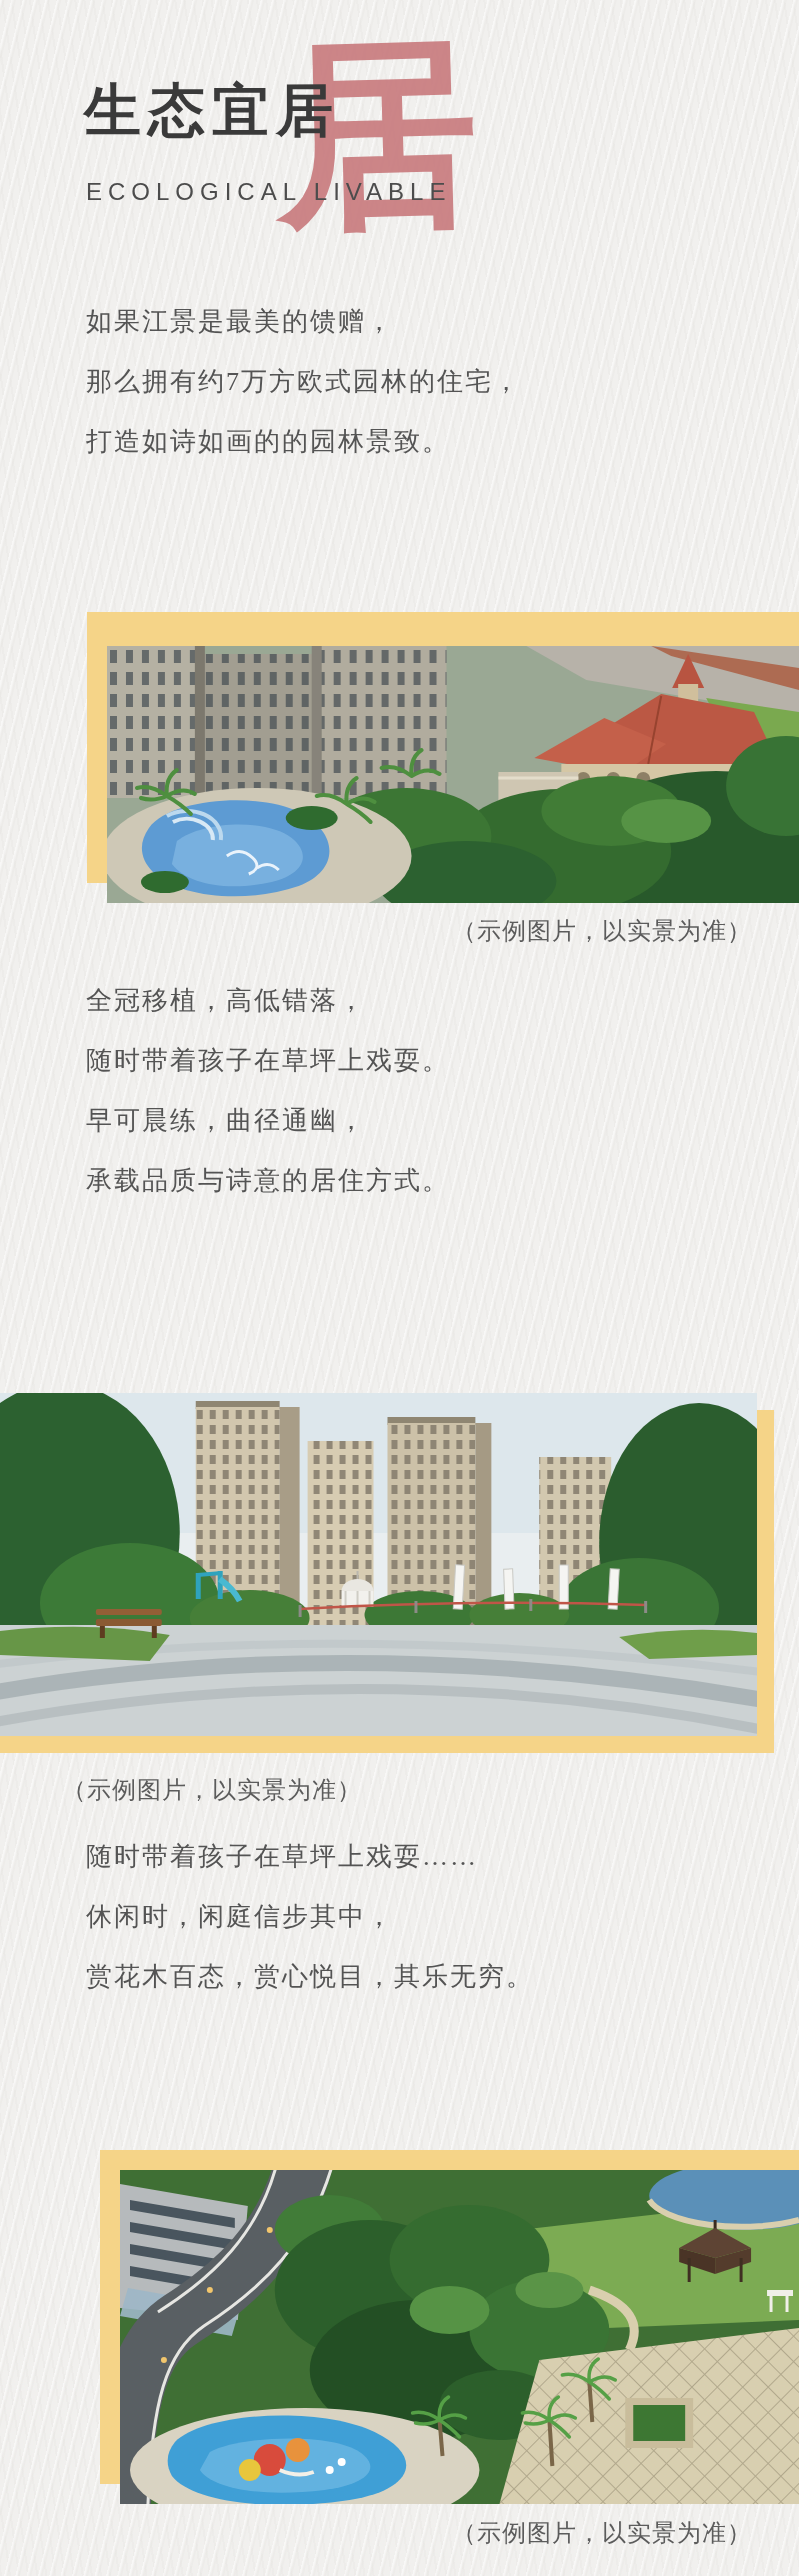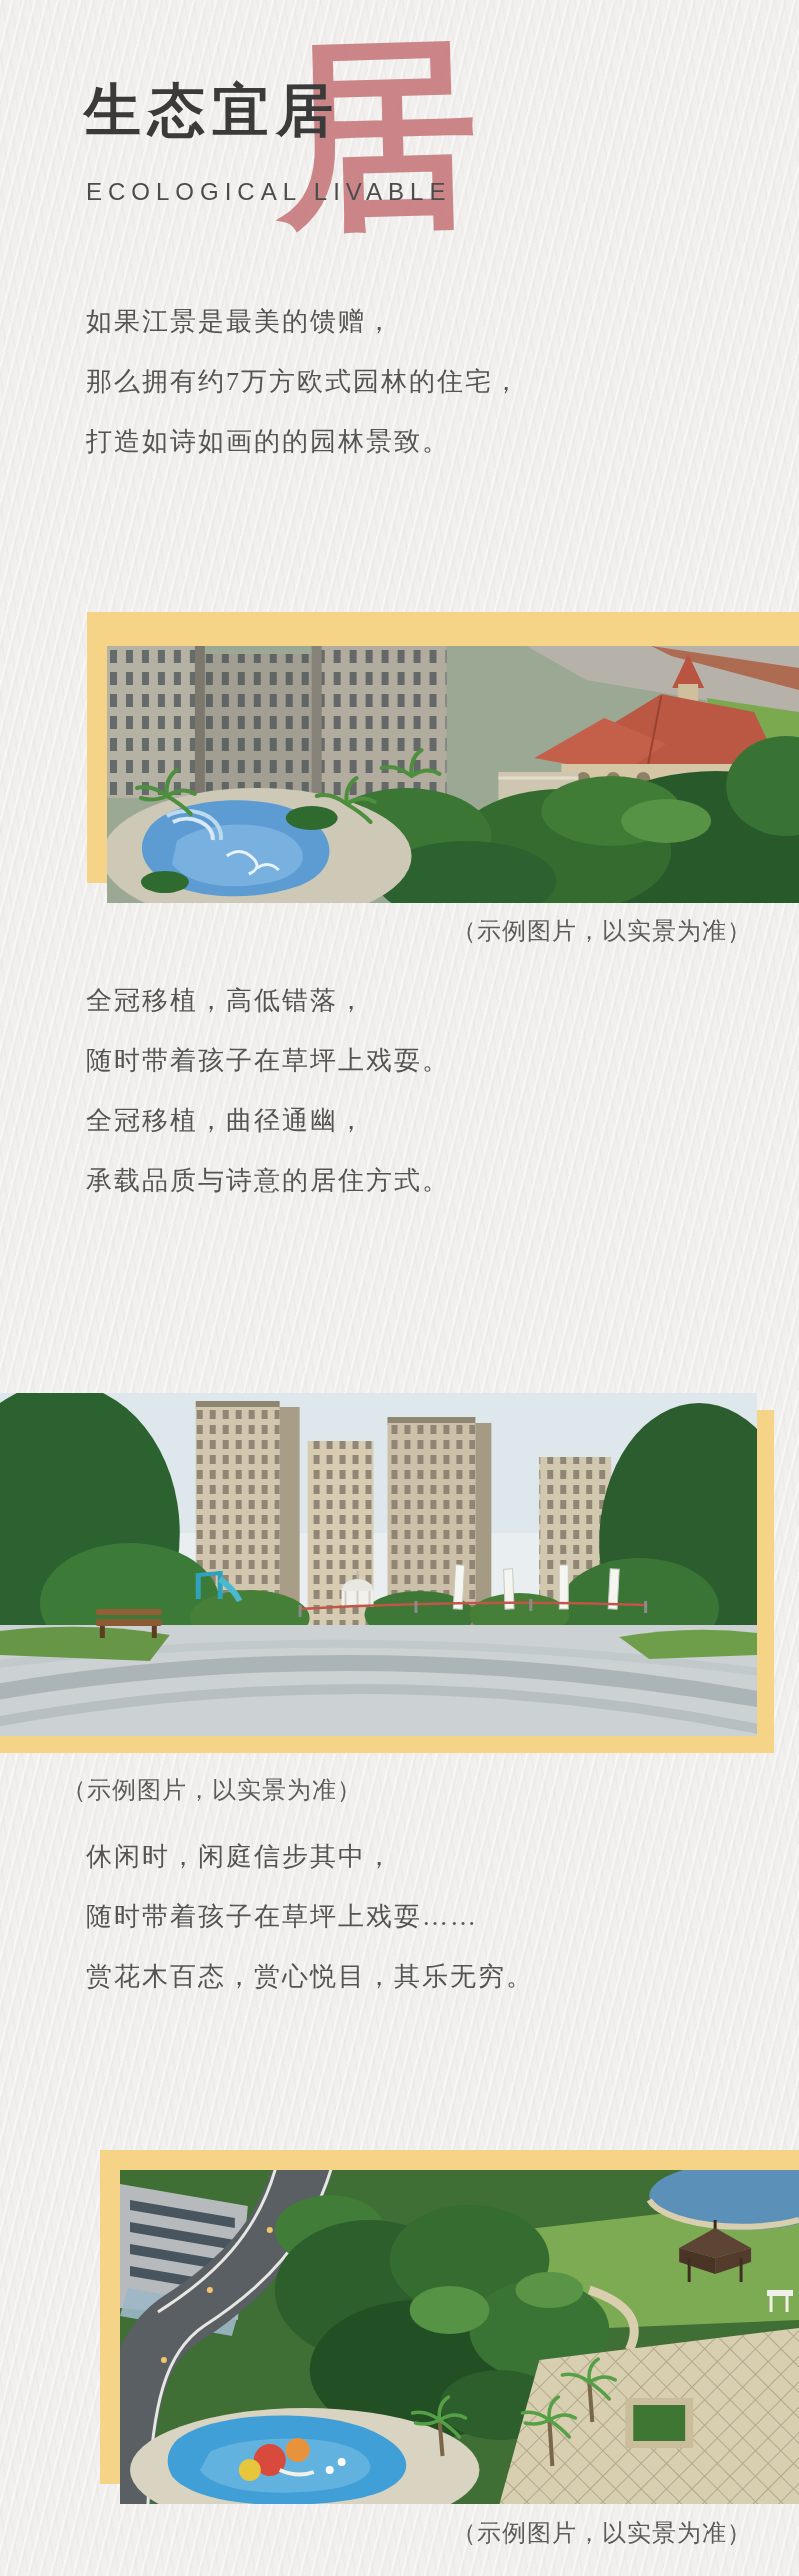--- a/index.html
+++ b/index.html
@@ -126,21 +126,21 @@
       <path d="M60,150 q-16,-12 -30,-8 M60,150 q-2,-18 10,-26 M60,150 q16,-10 28,-2 M60,150 q-14,6 -26,2 M60,150 q14,8 24,18"></path>
       <path d="M240,158 q-16,-12 -30,-8 M240,158 q-2,-18 10,-26 M240,158 q16,-10 28,-2 M240,158 q14,8 24,18"></path>
       <path d="M305,130 q-16,-12 -30,-8 M305,130 q-2,-18 10,-26 M305,130 q16,-10 28,-2"></path>
     </g>
   </svg>
   <div class="caption" id="cap1">（示例图片，以实景为准）</div>
 
   <div class="para" id="p2">
     <div class="pline">全冠移植，高低错落，</div>
     <div class="pline">随时带着孩子在草坪上戏耍。</div>
-    <div class="pline">全冠移植，曲径通幽，</div>
+    <div class="pline">早可晨练，曲径通幽，</div>
     <div class="pline">承载品质与诗意的居住方式。</div>
   </div>
 
   <div class="mat" id="mat2" style="background: rgb(245, 212, 136);"></div>
   <svg class="photo" id="photo2" viewBox="0 0 758 343" preserveAspectRatio="none" role="img" aria-label="小区中央园林广场、凉亭与高层住宅楼">
     <defs>
       <pattern id="w2" width="13" height="15" patternUnits="userSpaceOnUse">
         <rect x="2" y="2" width="6" height="9" fill="#7e7666" opacity=".8"></rect>
       </pattern>
     </defs>
@@ -209,22 +209,22 @@
     <g>
       <rect x="196" y="180" width="5" height="26" fill="#2fa3bd"></rect>
       <rect x="218" y="178" width="5" height="28" fill="#2fa3bd"></rect>
       <path d="M198,182 L222,180" stroke="#2fa3bd" stroke-width="4" fill="none"></path>
       <path d="M220,186 q14,10 20,22" stroke="#49b9d1" stroke-width="6" fill="none"></path>
     </g>
   </svg>
   <div class="caption" id="cap2">（示例图片，以实景为准）</div>
 
   <div class="para" id="p3">
+    <div class="pline">随时带着孩子在草坪上戏耍……</div>
     <div class="pline">休闲时，闲庭信步其中，</div>
-    <div class="pline">随时带着孩子在草坪上戏耍……</div>
     <div class="pline">赏花木百态，赏心悦目，其乐无穷。</div>
   </div>
 
   <div class="mat" id="mat3" style="background: rgb(245, 212, 136);"></div>
   <svg class="photo" id="photo3" viewBox="0 0 680 334" preserveAspectRatio="none" role="img" aria-label="鸟瞰图：社区泳池乐园、园路、凉亭与广场">
     <defs>
       <pattern id="dm3" width="18" height="18" patternUnits="userSpaceOnUse" patternTransform="rotate(45)">
         <rect width="18" height="18" fill="#d8cfb0"></rect>
         <path d="M0,0 H18 M0,0 V18" stroke="#b1a88c" stroke-width="2" fill="none"></path>
       </pattern>

